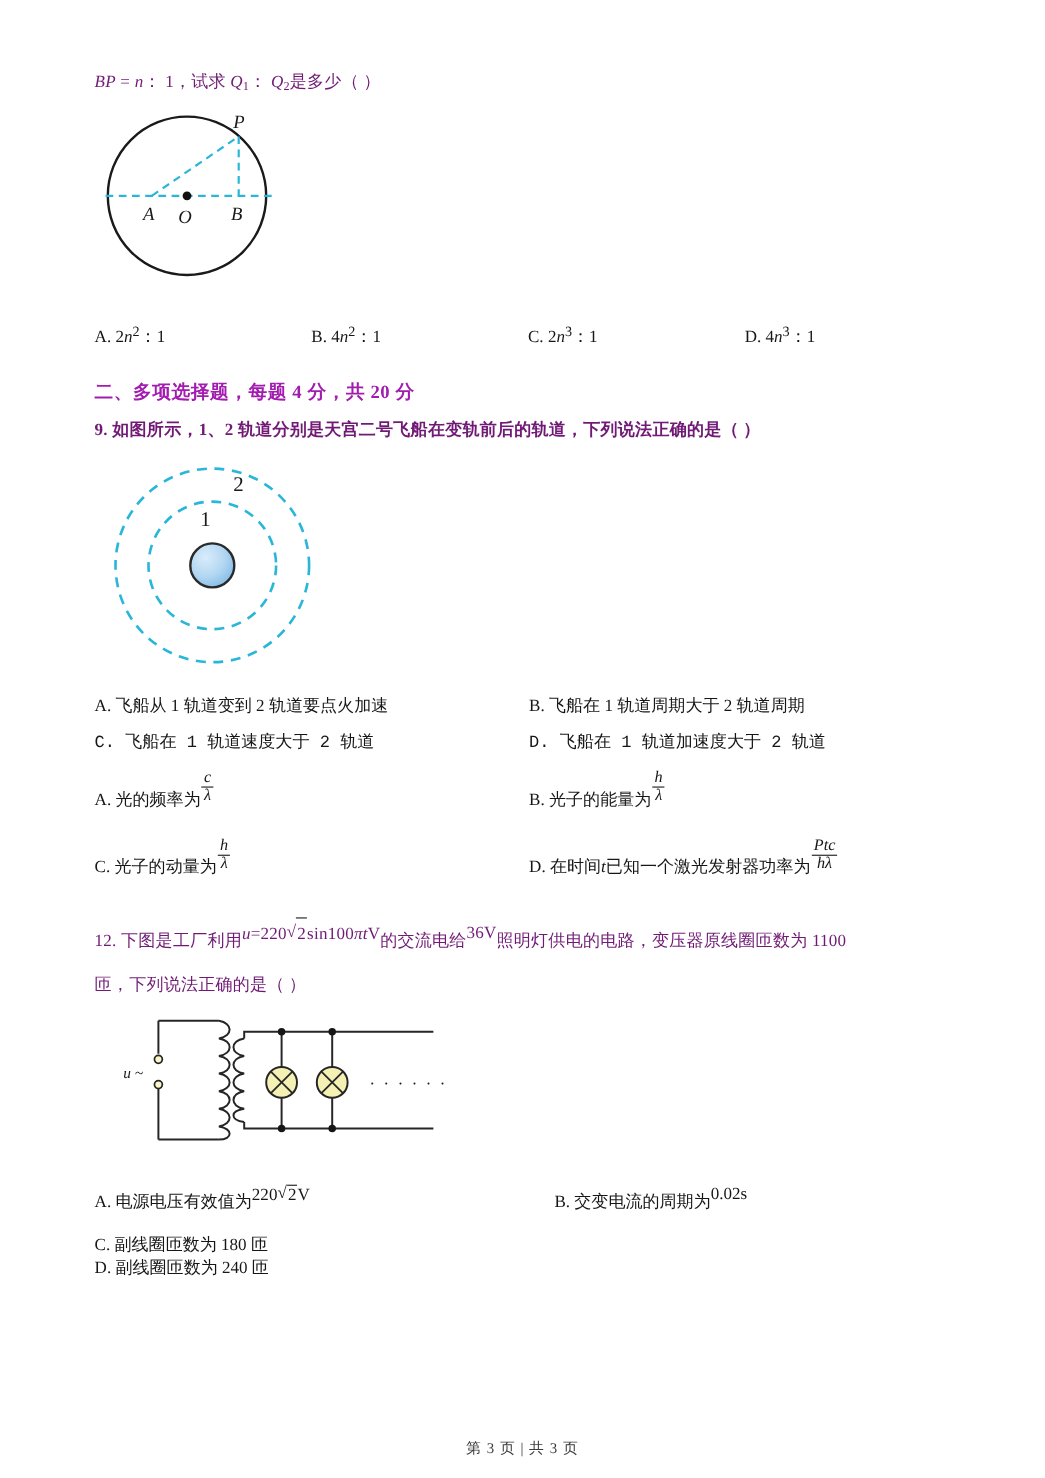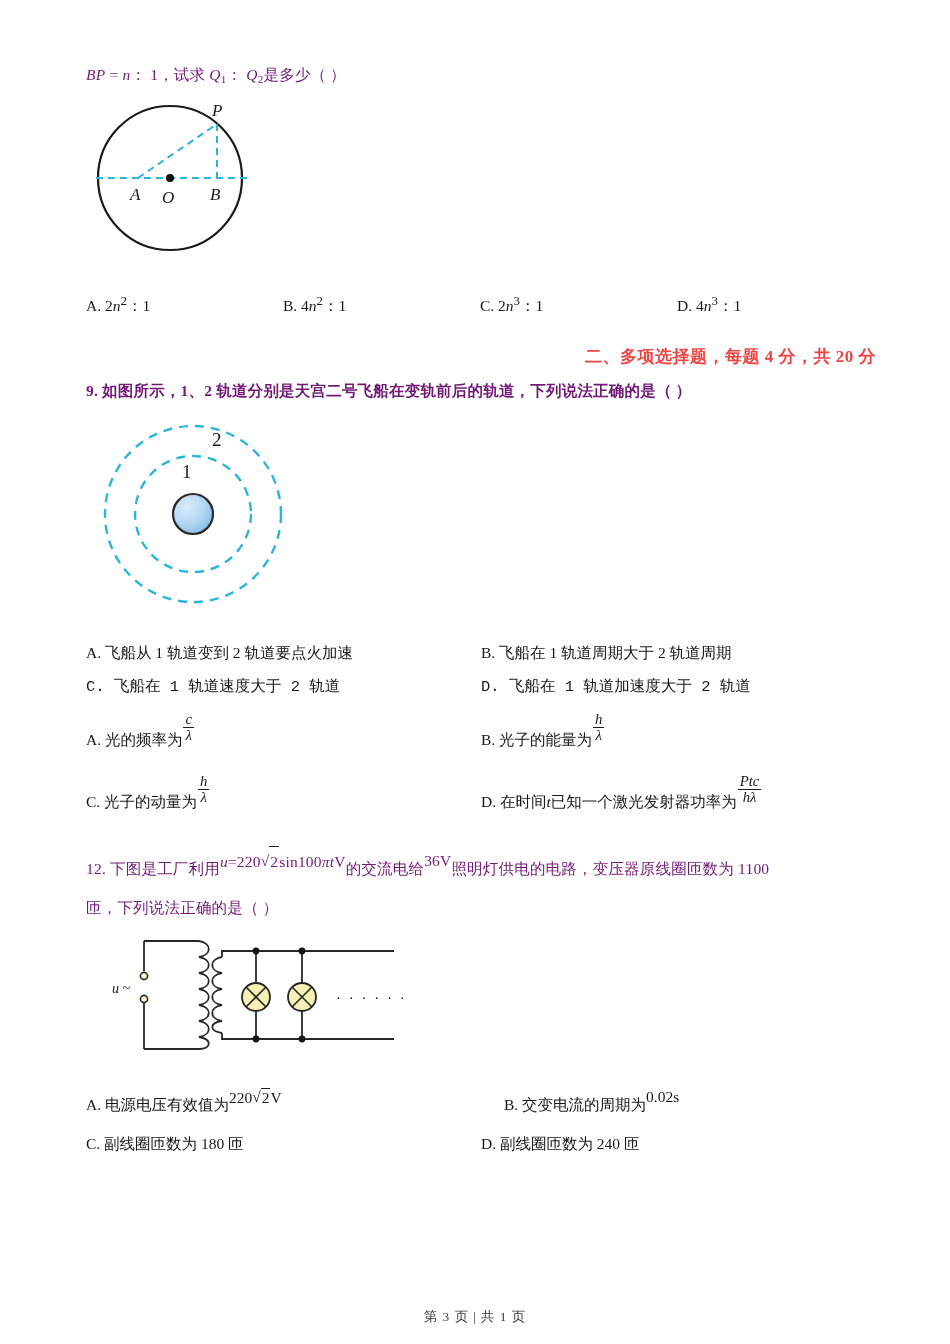--- a/index.html
+++ b/index.html
@@ -33,22 +33,21 @@
     font-size: 15.5px;
     line-height: 1.9;
     letter-spacing: 0.2px;
     color: #701a75;
   }
   .section-title {
     font-size: 17px;
     font-weight: bold;
     letter-spacing: 0.5px;
     margin: 0;
-    color: #ef4444;
-    text-align: right;
+    color: #a21caf;
   }
   .mi { font-style: italic; font-family: "Liberation Serif", serif; }
   .sub { font-size: 0.72em; vertical-align: -0.25em; }
   .sup-raise { position: relative; top: -0.55em; font-style: italic; }
   .sup-raise-up { position: relative; top: -0.5em; }
 
   
   .opts {
     display: flex;
     font-size: 15.5px;
@@ -186,21 +185,21 @@
           </radialGradient>
         </defs>
         <circle cx="97" cy="98" r="88" fill="none" stroke="#29b6d8" stroke-width="2.4" stroke-dasharray="9,7"></circle>
         <circle cx="97" cy="98" r="58" fill="none" stroke="#29b6d8" stroke-width="2.4" stroke-dasharray="9,7"></circle>
         <circle cx="97" cy="98" r="20" fill="url(#planetGrad)" stroke="#2a2a2a" stroke-width="2.2"></circle>
         <text x="116" y="30" font-family="Liberation Serif, serif" font-size="19" fill="#1a1a1a">2</text>
         <text x="86" y="62" font-family="Liberation Serif, serif" font-size="19" fill="#1a1a1a">1</text>
       </svg>
     </div>
 
-    <div class="opts opts-2" style="margin-top:22px;">
+    <div class="opts opts-2" style="margin-top:10px;">
       <div class="o">
         <span>A.</span>
         <span>飞船从 1 轨道变到 2 轨道要点火加速</span>
       </div>
       <div class="o">
         <span>B.</span>
         <span>飞船在 1 轨道周期大于 2 轨道周期</span>
       </div>
     </div>
     <div class="opts opts-2" style="margin-top:12px;font-family:Liberation Mono, monospace;">
@@ -285,29 +284,29 @@
       <div class="o">
         <span>A.</span>
         <span>电源电压有效值为</span><span class="inline-math"><span class="upr">220</span><span class="sqrt"><span>2</span></span><span class="upr">V</span></span>
       </div>
       <div class="o">
         <span>B.</span>
         <span>交变电流的周期为</span><span class="sup-raise-up">0.02s</span>
       </div>
     </div>
 
-    <div class="opts opts-2" style="margin-top:18px;">
+    <div class="opts opts-2" style="margin-top:18px;flex-direction:column;">
       <div class="o">
         <span>C.</span>
         <span>副线圈匝数为 180 匝</span>
       </div>
       <div class="o">
         <span>D.</span>
         <span>副线圈匝数为 240 匝</span>
       </div>
     </div>
 
   </div>
 
   <div class="footer">
-    <span>第 3 页</span><span class="sep">|</span><span>共 1 页</span>
+    <span>第 3 页</span><span class="sep">|</span><span>共 3 页</span>
   </div>
 </div>
 
 </body></html>

